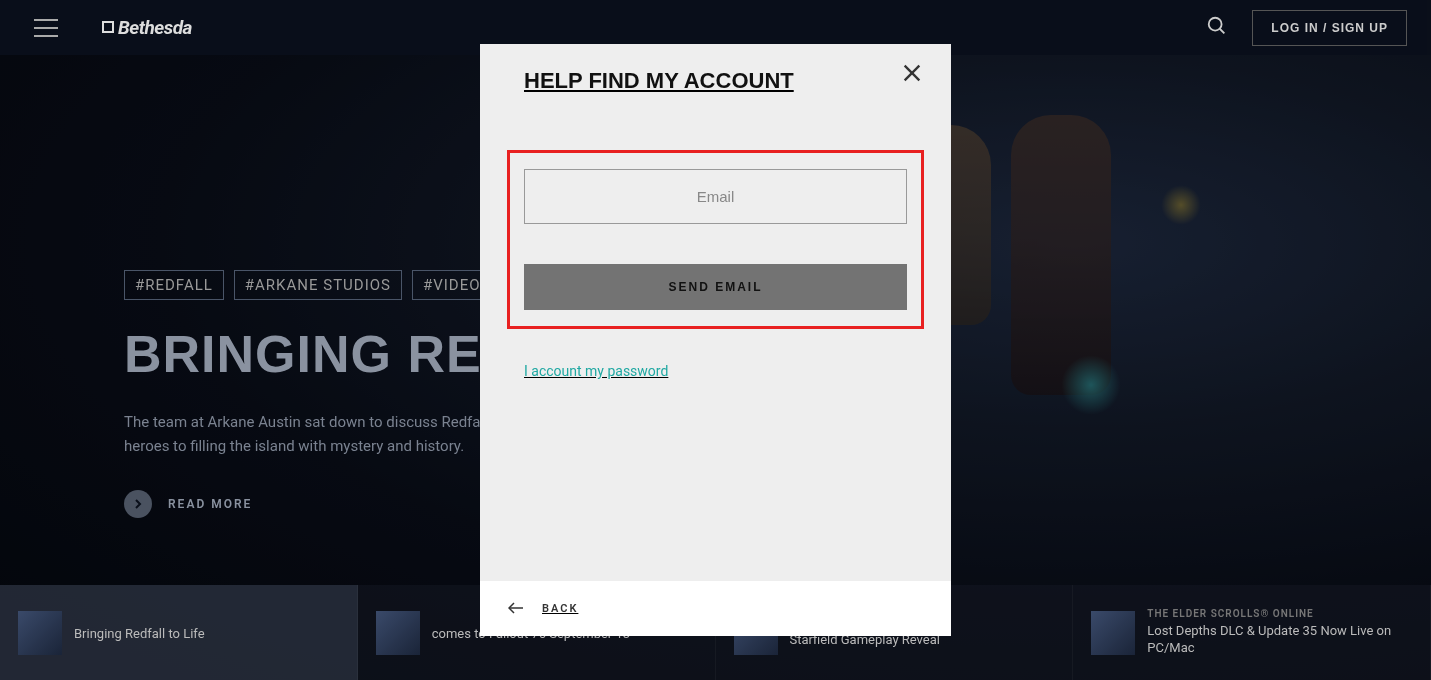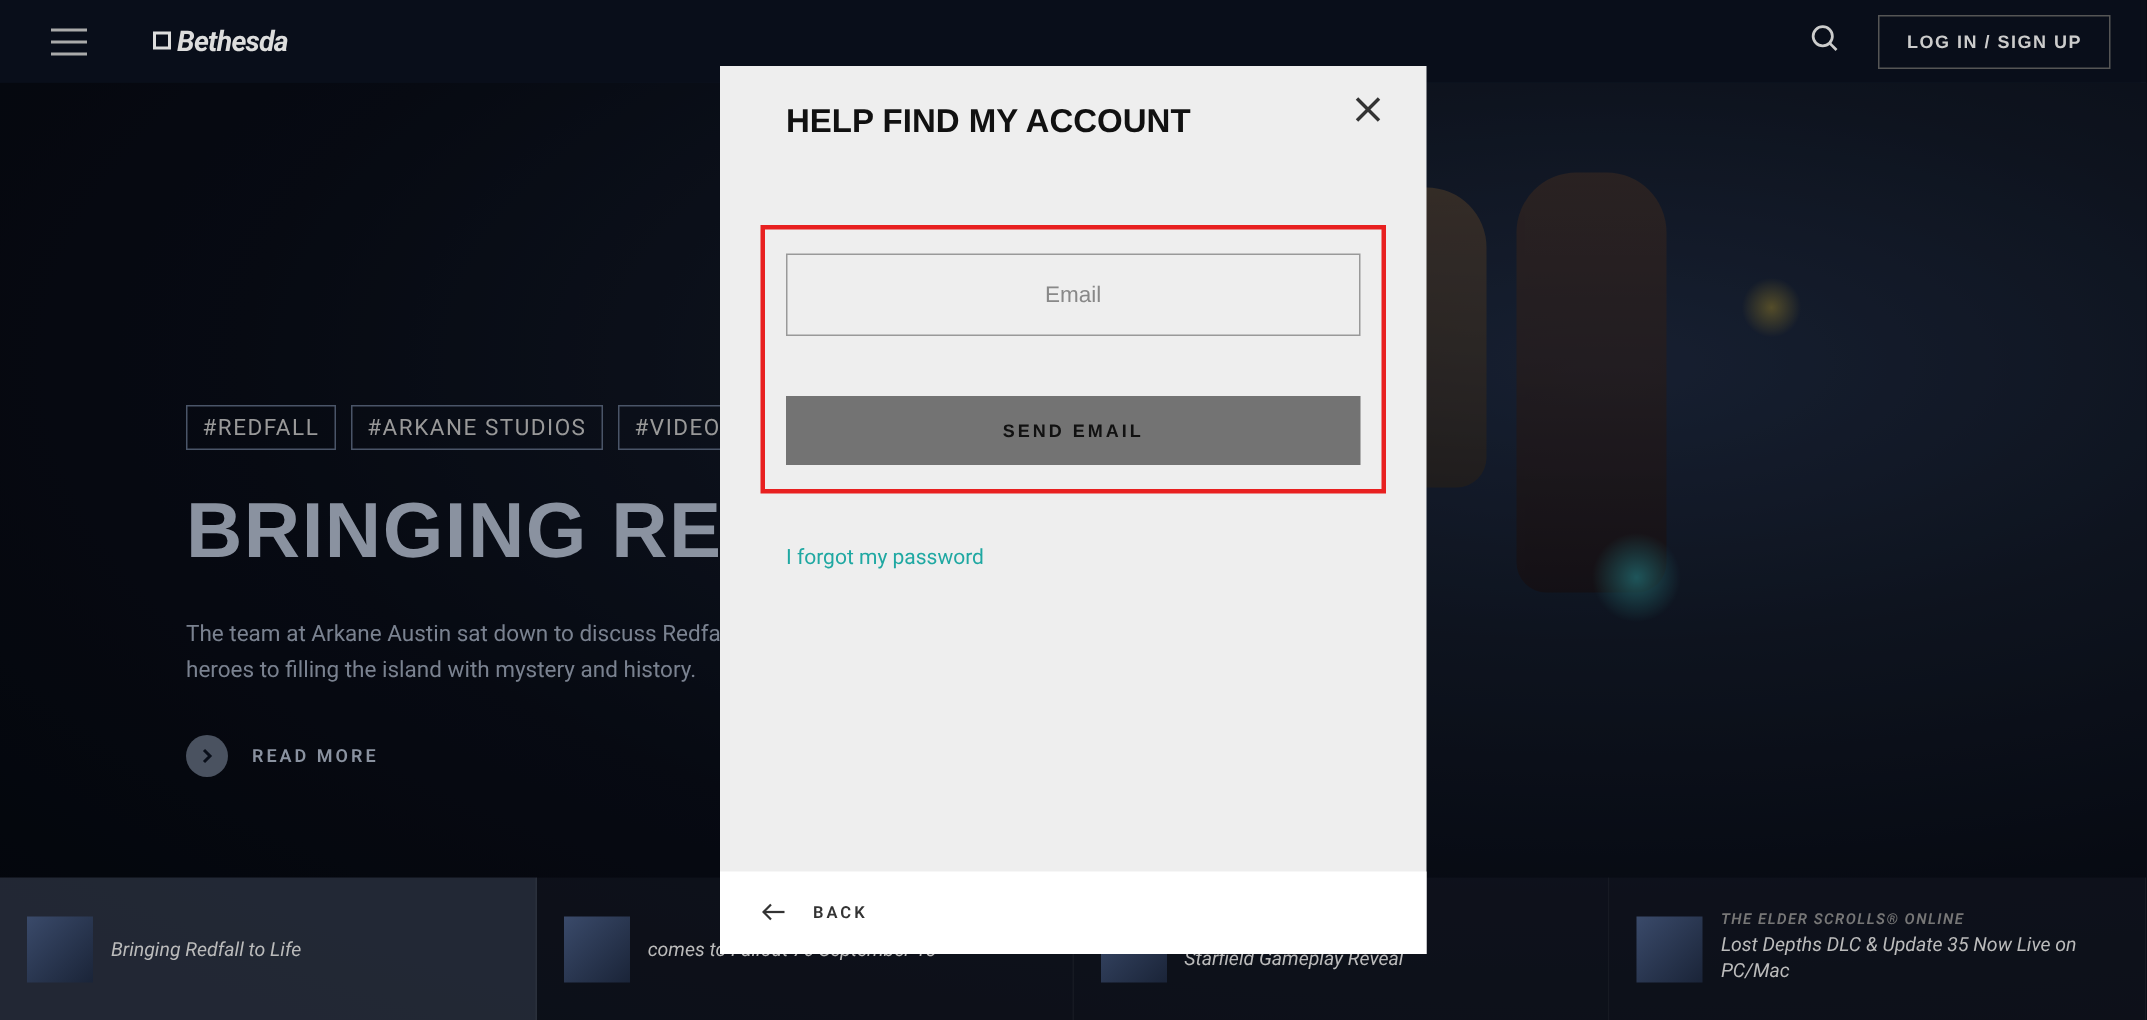--- a/index.html
+++ b/index.html
@@ -224,40 +224,40 @@
     .news-thumb {
       width: 44px;
       height: 44px;
       background: linear-gradient(135deg, #3a4a6a, #1a2438);
       flex-shrink: 0;
     }
     .news-text {
       display: flex;
       flex-direction: column;
       gap: 4px;
-      font-style: italic;
     }
     .news-category {
       color: #777;
       font-size: 10px;
       letter-spacing: 1px;
       font-weight: 600;
     }
     .news-title {
       color: #bbb;
       font-size: 13px;
       line-height: 1.3;
     }
     .modal-overlay {
       position: absolute;
       inset: 0;
       display: flex;
       align-items: flex-start;
       justify-content: center;
       z-index: 100;
+      text-decoration: underline;
     }
     .modal {
       width: 471px;
       background: #eeeeee;
       margin-top: 44px;
       display: flex;
       flex-direction: column;
       min-height: 592px;
       position: relative;
     }
@@ -433,21 +433,21 @@
         <svg viewBox="0 0 24 24" fill="none">
             <line x1="4" y1="4" x2="20" y2="20"></line>
             <line x1="20" y1="4" x2="4" y2="20"></line>
           </svg>
       </div>
       <h2 class="modal-title">HELP FIND MY ACCOUNT</h2>
       <div class="highlight-box">
         <input type="email" class="email-input" placeholder="Email" style="">
         <button class="send-btn">SEND EMAIL</button>
       </div>
-      <a class="forgot-link">I forgot my password</a>
+      <a class="forgot-link">I account my password</a>
     </div>
     <div class="modal-footer">
       <div class="back-arrow">
         <svg viewBox="0 0 16 12" fill="none" stroke-width="1.5">
             <line x1="15" y1="6" x2="1" y2="6"></line>
             <path d="M6 1 L1 6 L6 11"></path>
           </svg>
       </div>
       <span class="back-text">BACK</span>
     </div>

